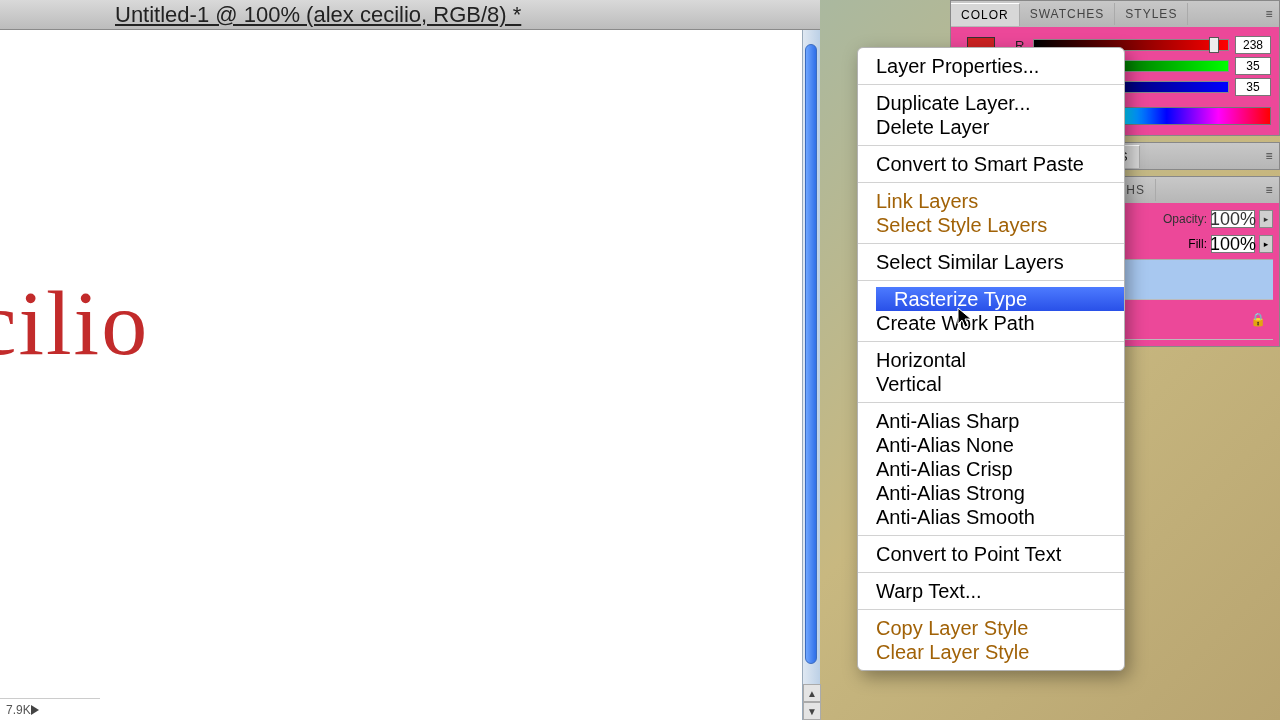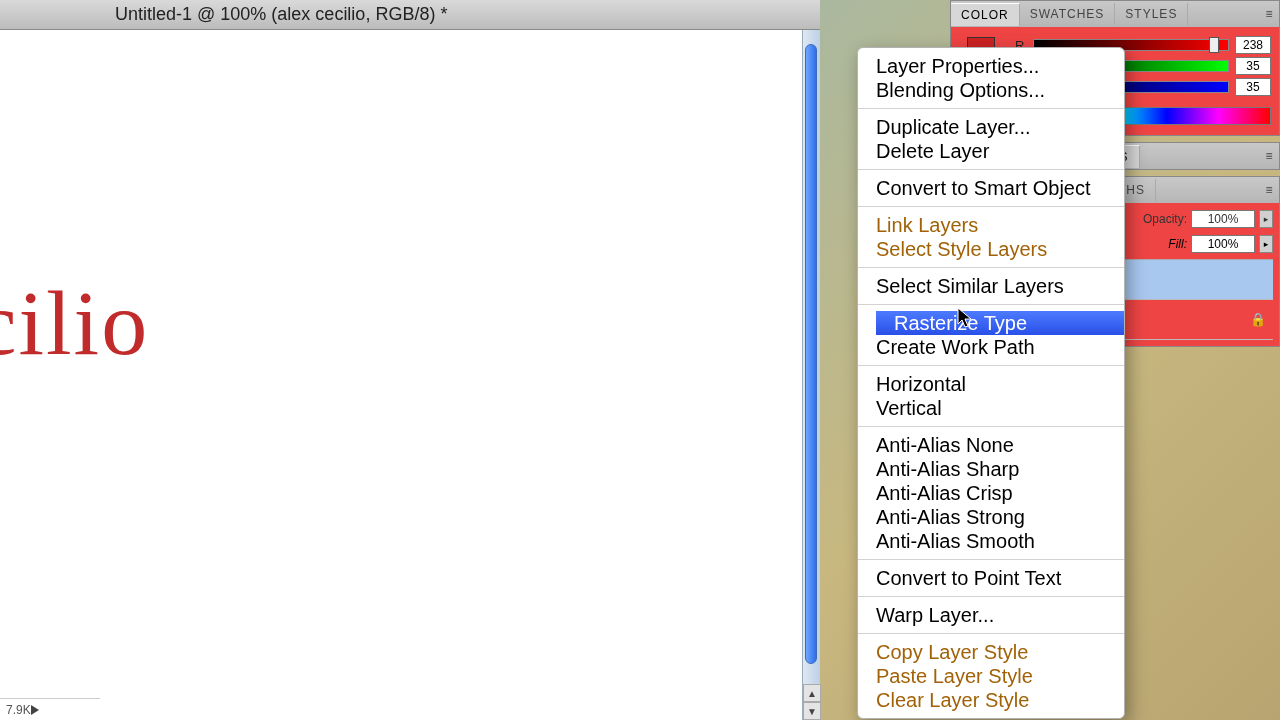--- a/index.html
+++ b/index.html
@@ -15,22 +15,23 @@
     left: 0; top: 0;
     width: 820px; height: 720px;
     background: #fff;
   }
   .doc-titlebar {
     height: 30px;
     background: linear-gradient(#d9d9d9, #bcbcbc);
     border-bottom: 1px solid #8a8a8a;
     display: flex; align-items: center;
     padding-left: 115px;
-    font-size: 18px;
+    font-size: 22px;
     color: #222;
+    text-decoration: underline;
   }
   .doc-canvas-wrap {
     position: relative;
     width: 100%; height: calc(100% - 30px);
     background: #fff;
     display: flex;
   }
   .doc-canvas {
     flex: 1;
     background: #fff;
@@ -89,21 +90,21 @@
   }
 
   
   .panel-dock {
     position: absolute;
     right: 0; top: 0;
     width: 330px;
     height: 720px;
   }
   .panel {
-    background: #ef4444;
+    background: #ec4899;
     border: 1px solid #888;
     margin-bottom: 6px;
   }
   .panel-tabs {
     display: flex;
     background: linear-gradient(#c8c8c8, #b6b6b6);
     height: 26px;
     align-items: center;
     font-size: 12px;
     color: #444;
@@ -163,22 +164,22 @@
   .layers-controls {
     display:flex; align-items:center; gap:4px;
     font-size:12px; color:#333;
   }
   .dropdown {
     height:20px; background:#e8e8e8; border:1px solid #999;
     display:flex; align-items:center; padding:0 4px;
     font-size:12px;
   }
   .opacity-input {
-    width:64px; height:18px; background:#fff; border:1px solid #777;
-    font-size:12px; text-align:center; display:flex; align-items:center; justify-content:center;
+    width:44px; height:18px; background:#fff; border:1px solid #777;
+    font-size:18px; text-align:center; display:flex; align-items:center; justify-content:center;
   }
   .arrow-btn { width:14px; height:18px; background:#d0d0d0; border:1px solid #888; font-size:9px; display:flex; align-items:center; justify-content:center;}
   .lock-row { display:flex; align-items:center; gap:4px; margin-top:6px; font-size:12px;}
   .lock-icon { font-size:13px; }
   .layer-list { margin-top:6px; border-top:1px solid #aaa;}
   .layer-row {
     display:flex; align-items:center;
     height: 40px;
     border-bottom:1px solid #bbb;
     padding: 0 6px;
@@ -320,70 +321,68 @@
     </div>
     <div class="layers-body">
       <div class="layers-controls">
         <div class="dropdown" style="width:20px;">▾</div>
         <span style="margin-left:auto;">Opacity:</span>
         <div class="opacity-input">100%</div>
         <div class="arrow-btn">▸</div>
       </div>
       <div class="lock-row">
         <span class="lock-icon">🔒</span>
-        <span style="margin-left:auto;font-style:italic;">Fill:</span>
+        <span style="margin-left:auto;">Fill:</span>
         <div class="opacity-input">100%</div>
         <div class="arrow-btn">▸</div>
       </div>
       <div class="layer-list">
         <div class="layer-row selected">
           <span class="layer-name">cecilio</span>
         </div>
         <div class="layer-row">
           <span class="layer-name layer-bg-name">round</span>
           <span class="layer-lock-right">🔒</span>
         </div>
       </div>
     </div>
   </div>
 
 </div>
 
 <div class="context-menu" id="context-menu">
     <div class="menu-item">Layer Properties...</div>
-    <div class="menu-item">Blending Options...</div>
     <div class="menu-sep"></div>
     <div class="menu-item">Duplicate Layer...</div>
     <div class="menu-item">Delete Layer</div>
     <div class="menu-sep"></div>
-    <div class="menu-item">Convert to Smart Object</div>
+    <div class="menu-item">Convert to Smart Paste</div>
     <div class="menu-sep"></div>
     <div class="menu-item disabled">Link Layers</div>
     <div class="menu-item disabled">Select Style Layers</div>
     <div class="menu-sep"></div>
     <div class="menu-item">Select Similar Layers</div>
     <div class="menu-sep"></div>
     <div class="menu-item highlight">Rasterize Type</div>
     <div class="menu-item">Create Work Path</div>
     <div class="menu-sep"></div>
     <div class="menu-item">Horizontal</div>
     <div class="menu-item">Vertical</div>
     <div class="menu-sep"></div>
+    <div class="menu-item">Anti-Alias Sharp</div>
     <div class="menu-item">Anti-Alias None</div>
-    <div class="menu-item">Anti-Alias Sharp</div>
     <div class="menu-item">Anti-Alias Crisp</div>
     <div class="menu-item">Anti-Alias Strong</div>
     <div class="menu-item">Anti-Alias Smooth</div>
     <div class="menu-sep"></div>
     <div class="menu-item">Convert to Point Text</div>
     <div class="menu-sep"></div>
-    <div class="menu-item">Warp Layer...</div>
+    <div class="menu-item">Warp Text...</div>
     <div class="menu-sep"></div>
     <div class="menu-item disabled">Copy Layer Style</div>
-    <div class="menu-item disabled">Paste Layer Style</div>
     <div class="menu-item disabled">Clear Layer Style</div>
   </div>
 
 <div class="cursor">
   <svg width="16" height="22" viewBox="0 0 16 22">
     <path d="M1 1 L1 17 L5 13 L8 20 L11 19 L8 12 L14 12 Z" fill="#000" stroke="#fff" stroke-width="1"></path>
   </svg>
 </div>
 
 </body></html>

